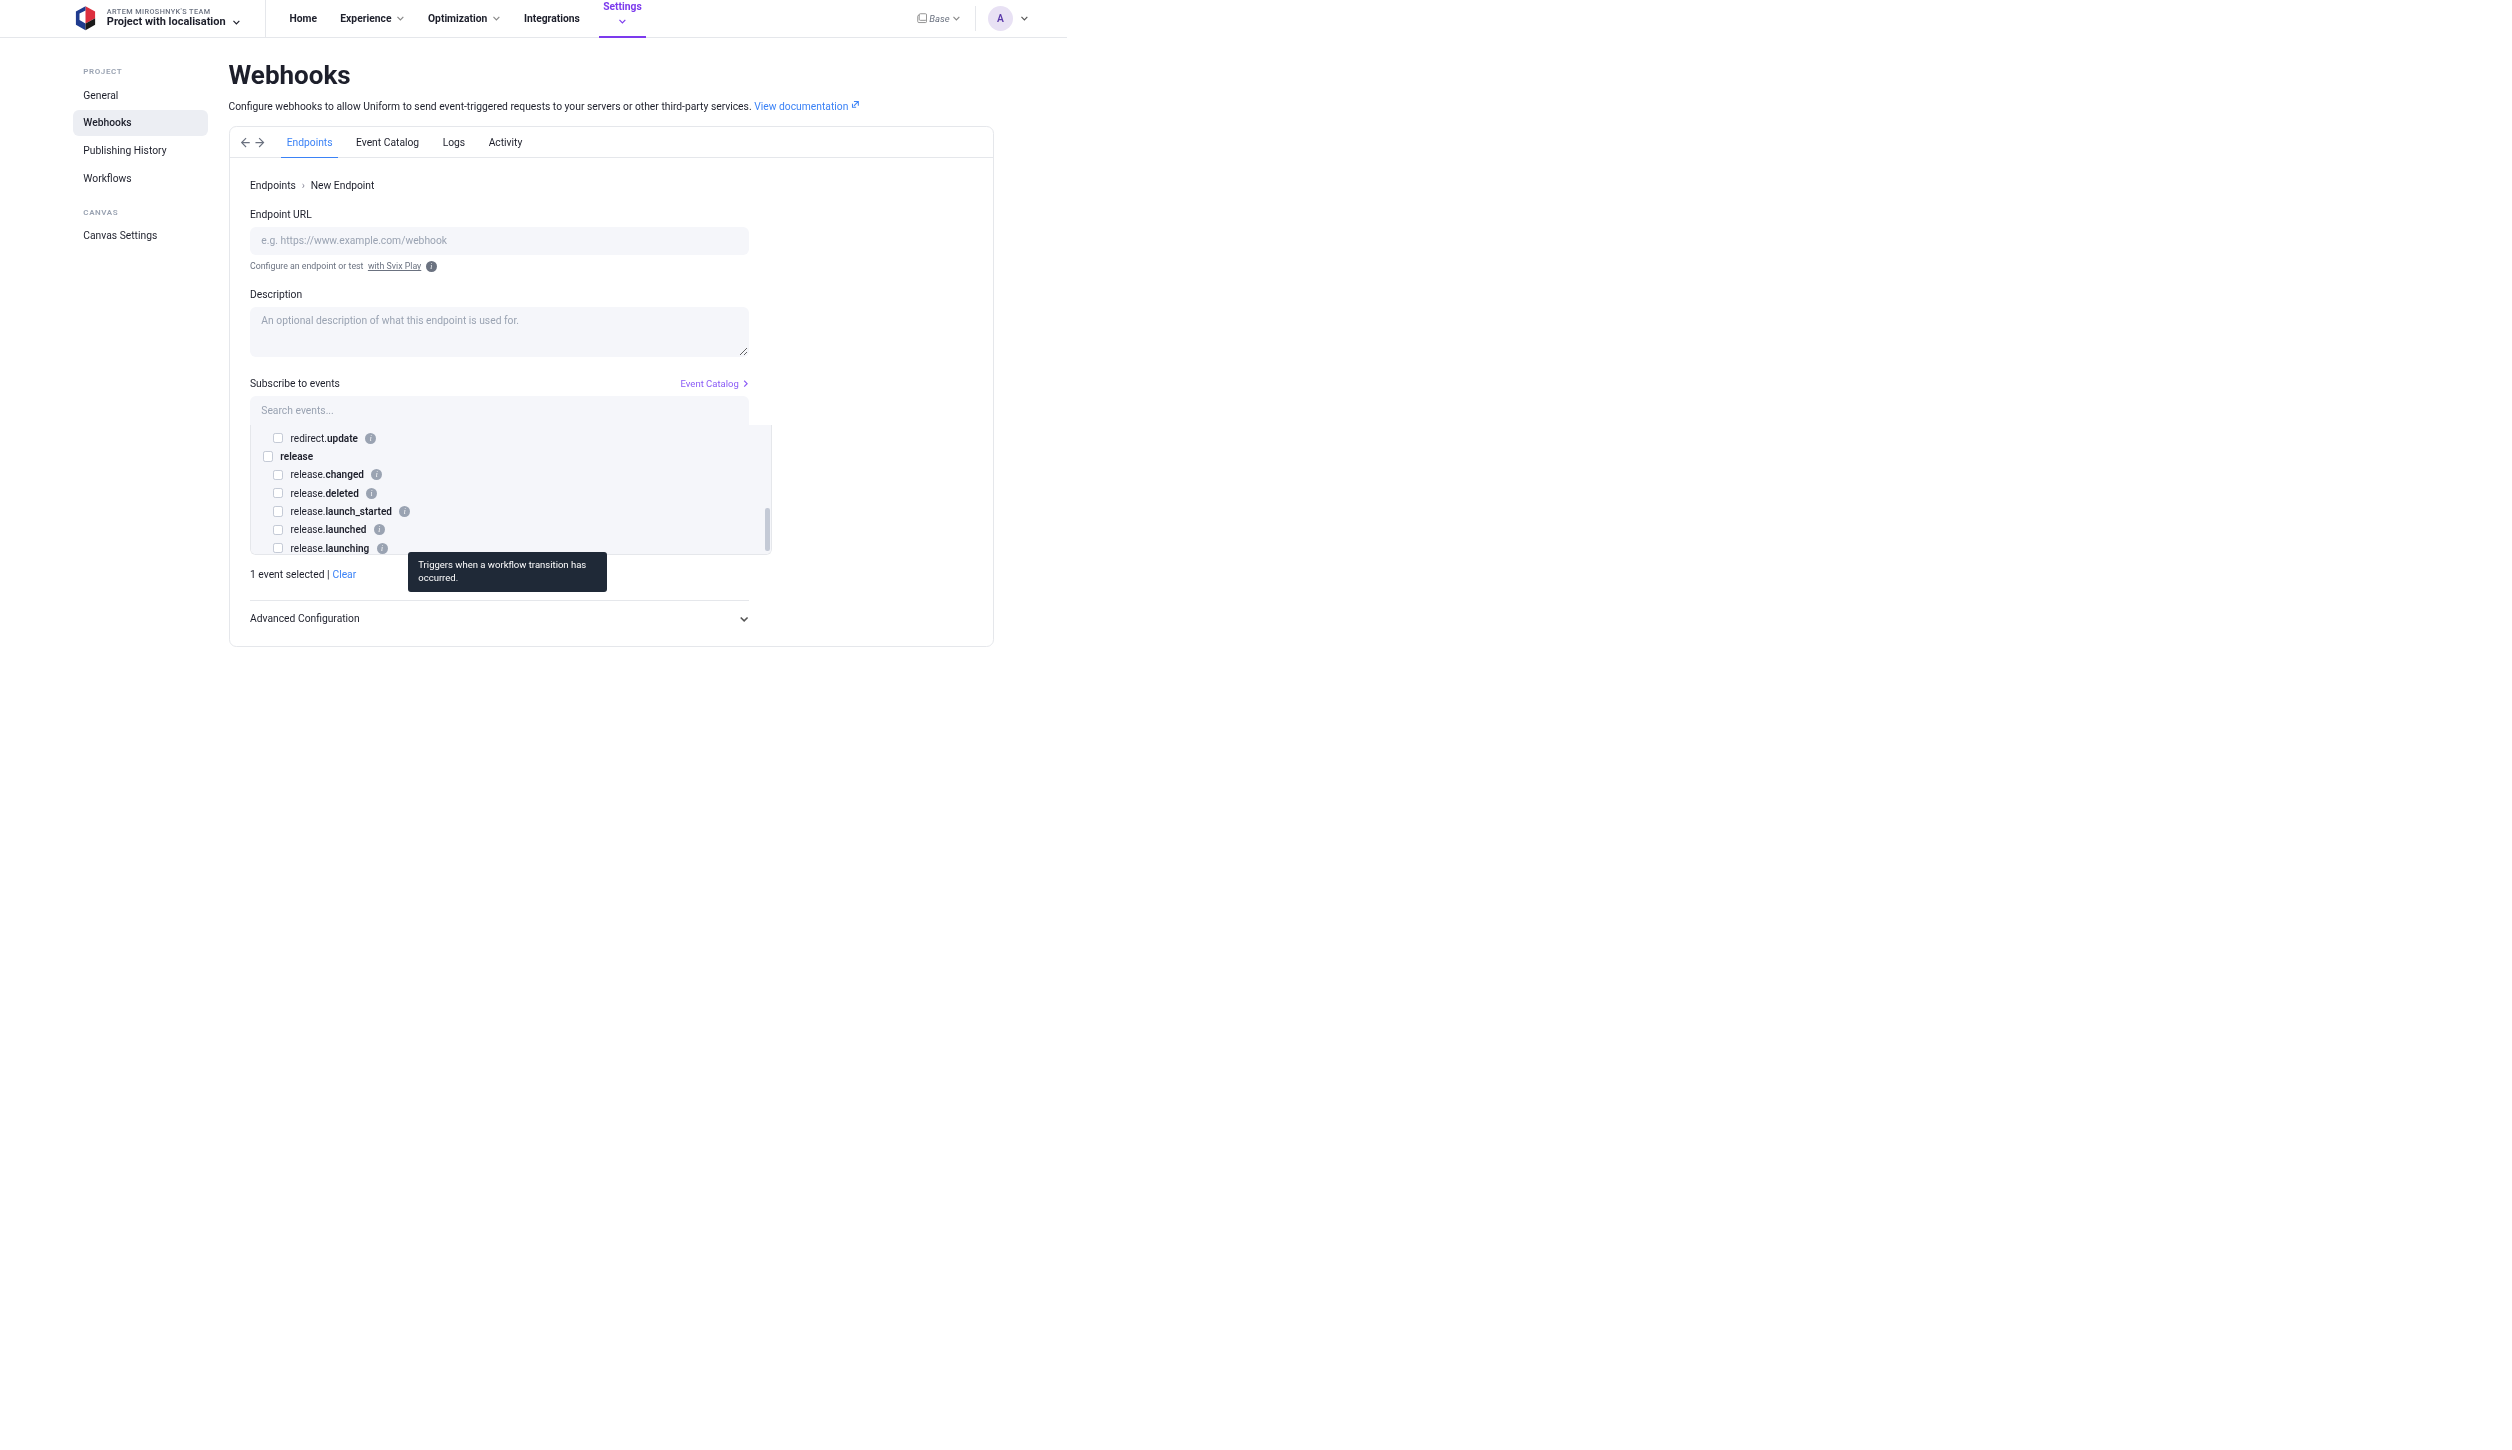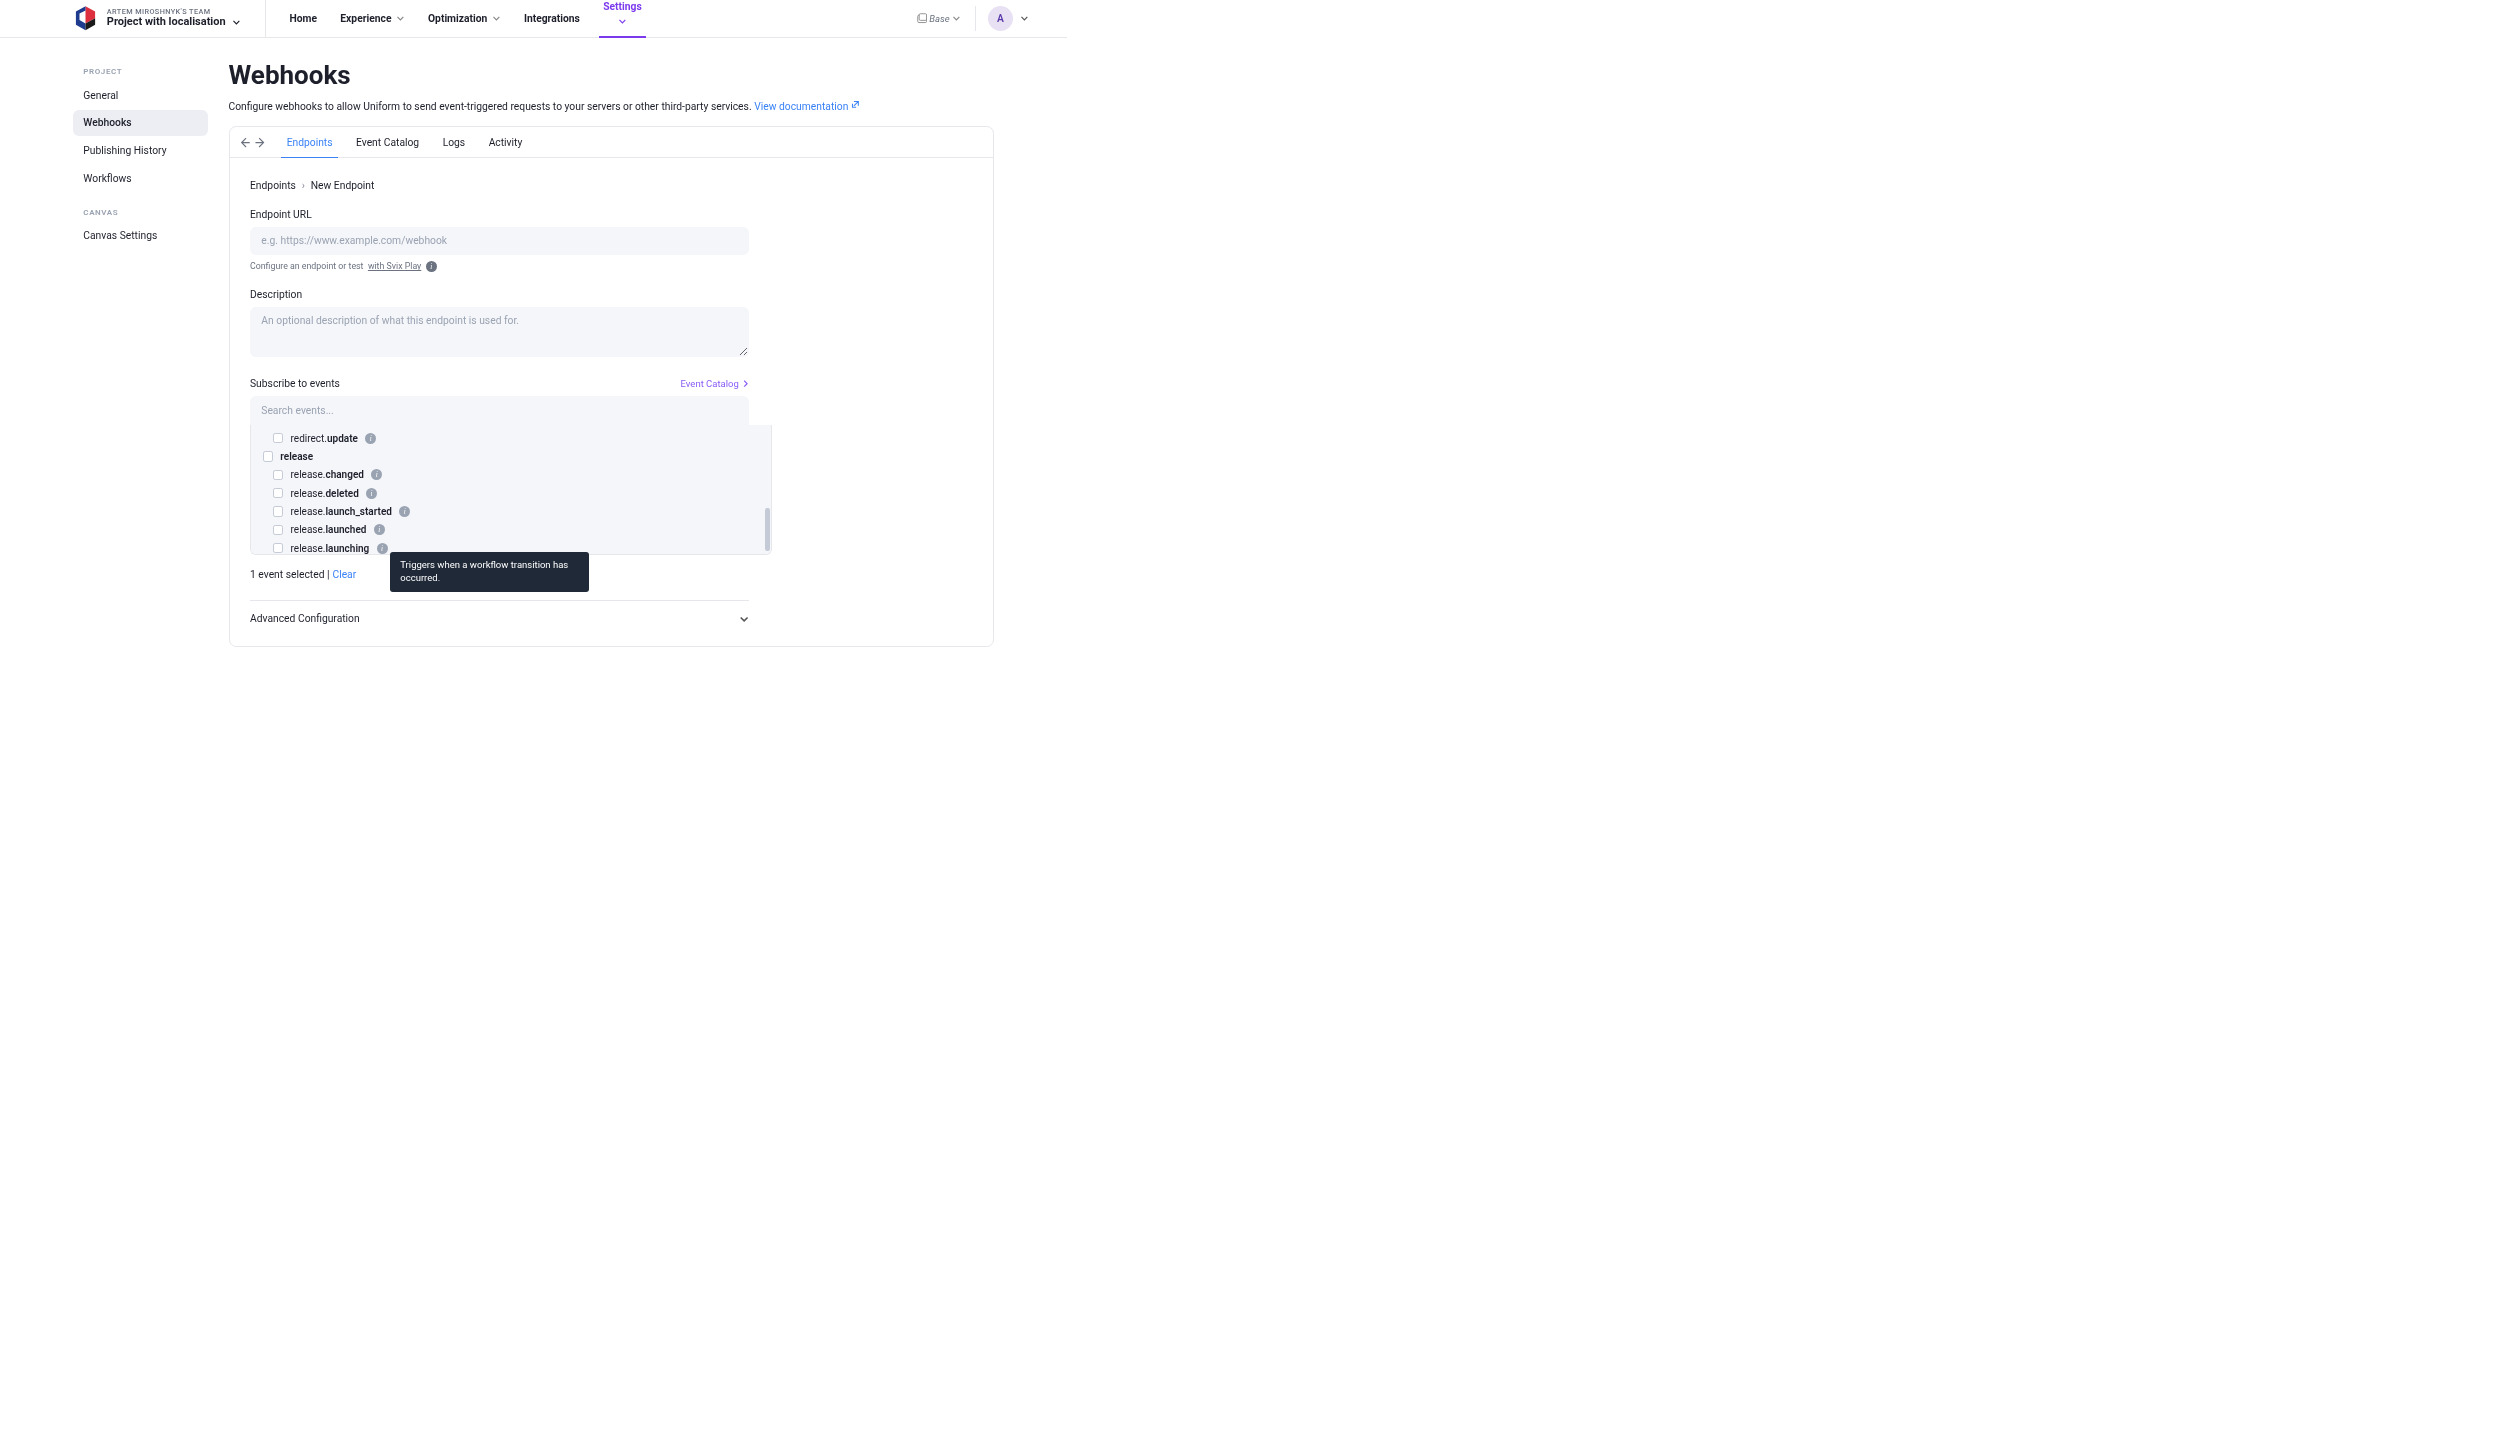--- a/index.html
+++ b/index.html
@@ -77,21 +77,21 @@
 .event-row { display: flex; align-items: center; gap: 7.3px; padding: 3.7px 8.8px; font-size: 10px; border-radius: 4.4px; margin: 0 2.9px; }
 .event-row .cb { width: 10.3px; height: 10.3px; border: 1.1px solid #c4cad6; border-radius: 2.2px; flex-shrink: 0; background: #fff; }
 .event-row .info-badge { background: #9aa3b2; }
 .event-row.depth-1 .cb { margin-left: 10.3px; }
 .event-row.group { font-weight: 600; }
 .event-name b { font-weight: 600; }
 .scroll-thumb { position: absolute; right: 1.5px; bottom: 2.9px; width: 4.4px; height: 43px; background: #c4cad6; border-radius: 2.2px; }
 
 .count-bar { display: flex; align-items: center; gap: 2.9px; font-size: 10.3px; padding-top: 13.2px; width: 499px; position: relative; }
 .count-bar a { color: var(--c-link); text-decoration: none; text-align: center; }
-.tooltip { position: absolute; left: 140px; top: -2.9px; background: var(--c-bg-tooltip); color: #fff; font-size: 9.5px; padding: 7.3px 10.3px; border-radius: 2.9px; max-width: 199px; line-height: 1.35; }
+.tooltip { position: absolute; left: 158px; top: -2.9px; background: var(--c-bg-tooltip); color: #fff; font-size: 9.5px; padding: 7.3px 10.3px; border-radius: 2.9px; max-width: 199px; line-height: 1.35; }
 
 .adv-row { display: flex; justify-content: space-between; align-items: center; width: 499px; border-top: 0.7px solid var(--c-border); margin-top: 19px; padding-top: 11.7px; }
 .spacer-block { margin-top: 16px; }
 </style>
 </head>
 <body>
 
 <div class="topbar">
   <div class="brand">
     <svg class="logo" viewBox="0 0 40 44">

